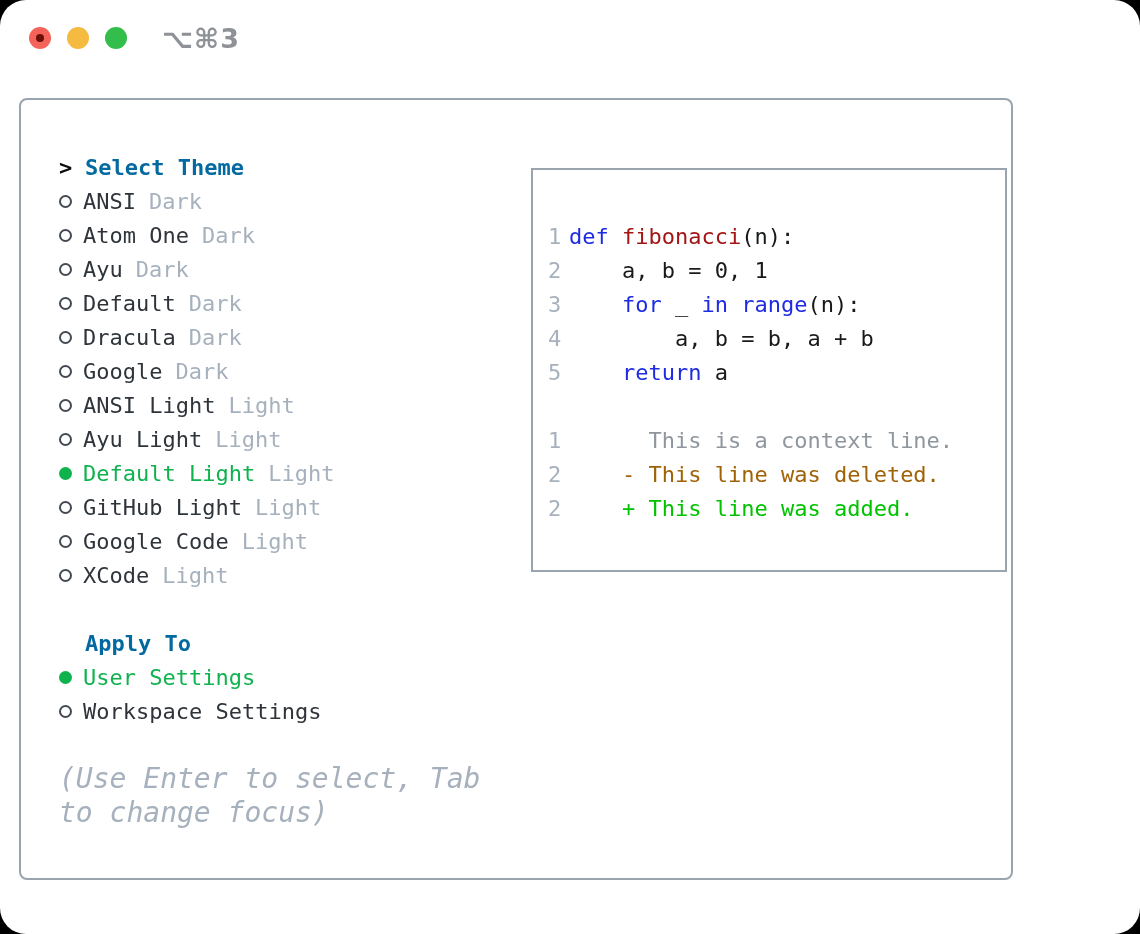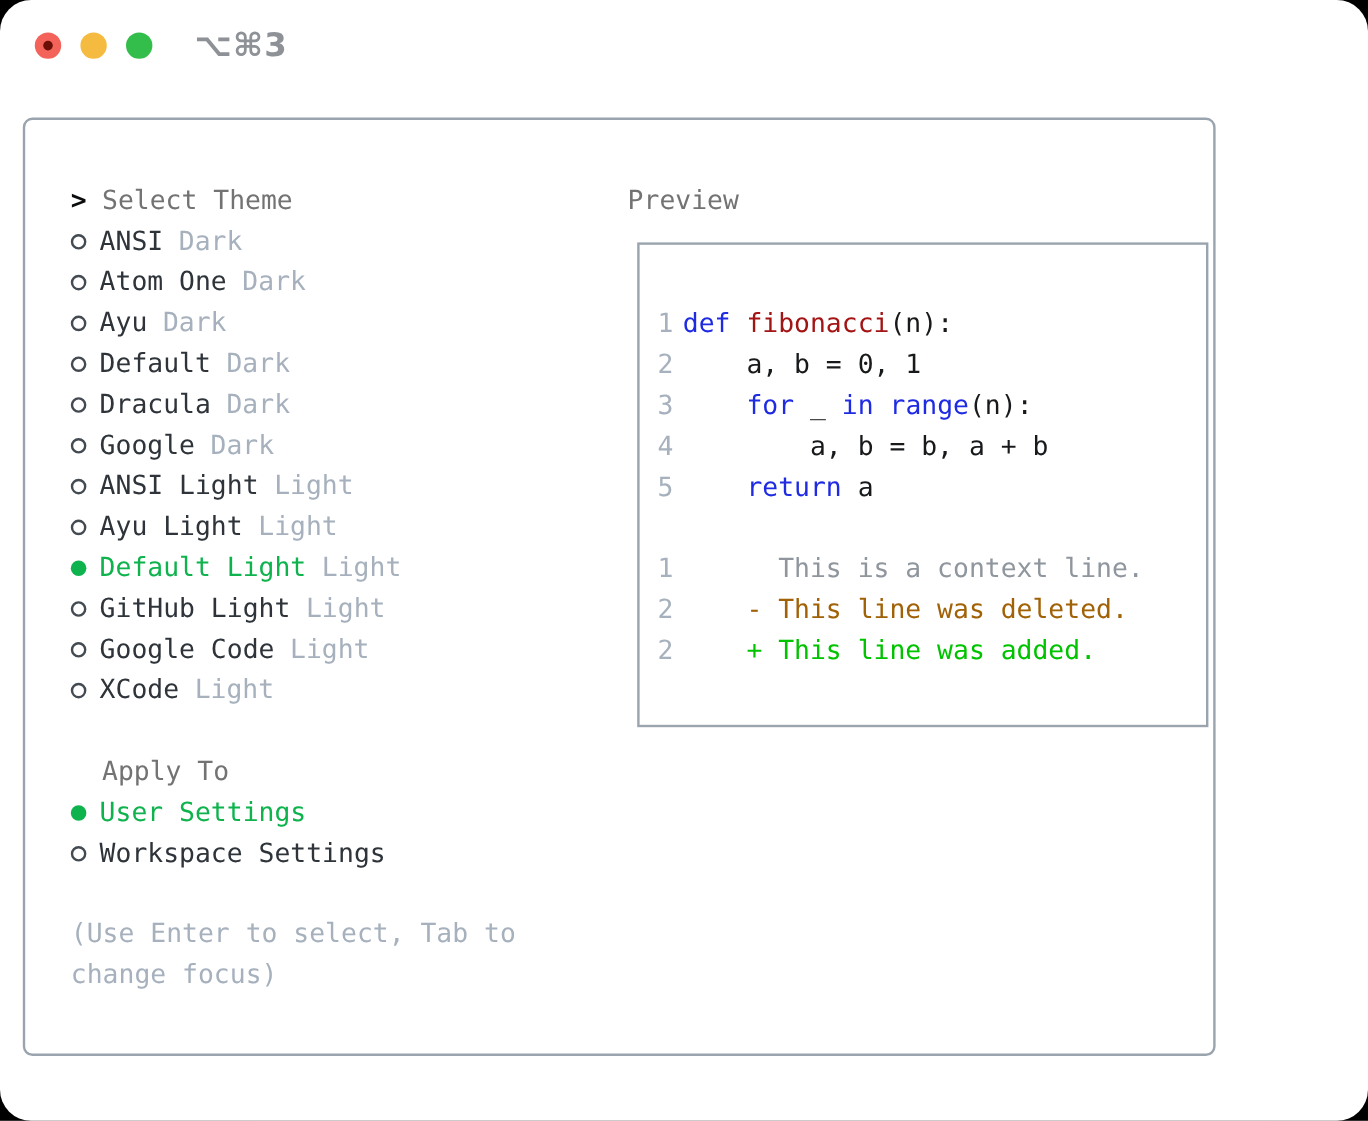--- a/index.html
+++ b/index.html
@@ -48,30 +48,30 @@
   .left-col{width:464px;flex-shrink:0;}
   .right-col{flex:1;}
   .row{height:34px;display:flex;align-items:center;font-size:22px;}
   .prefix{width:26px;flex-shrink:0;font-weight:bold;color:#0a0c0e;}
   .dot{
     width:13px;height:13px;border-radius:50%;
     border:2px solid #434a51;box-sizing:border-box;
     margin-right:11px;flex-shrink:0;
   }
   .dot-filled{border:none;background:#0fb34e;}
-  .section-header{font-weight:normal;color:#737373;}
+  .section-header{font-weight:bold;color:#0369a1;}
   .item-name{color:#2e343a;white-space:pre;}
   .item-badge{color:#a6b1bd;margin-left:13px;white-space:pre;}
   .theme-item.selected .item-name{color:#0fb34e;}
   .apply-item .item-name{color:#2e343a;}
   .apply-item.selected .item-name{color:#0fb34e;}
   .spacer{height:34px;}
   .help{
     max-width:432px;
-    color:#a6b1bd;font-size:22px;line-height:34px;
+    color:#a6b1bd;font-size:28px;line-height:34px;font-style:italic;
   }
   
   .preview-box{
     margin-left:8px;margin-top:18px;
     width:476px;height:404px;
     border:2px solid #9aa4ae;
     box-sizing:border-box;
     padding:49px 10px 0 15px;
   }
   .code-row{height:34px;display:flex;align-items:center;font-size:22px;}
@@ -189,23 +189,20 @@
             <span class="item-name">Workspace Settings</span>
           </div>
         </div>
 
       <div class="spacer"></div>
 
       <div class="help">(Use Enter to select, Tab to change focus)</div>
     </div>
 
     <div class="right-col">
-      <div class="row">
-        <span class="section-header">Preview</span>
-      </div>
       <div class="preview-box">
           <div class="code-row">
             <span class="ln">1</span>
             <span class="code-text"><span class="tok-k">def</span><span class="tok-p"> </span><span class="tok-f">fibonacci</span><span class="tok-p">(n):</span></span>
           </div>
           <div class="code-row">
             <span class="ln">2</span>
             <span class="code-text"><span class="tok-p">    a, b = 0, 1</span></span>
           </div>
           <div class="code-row">

